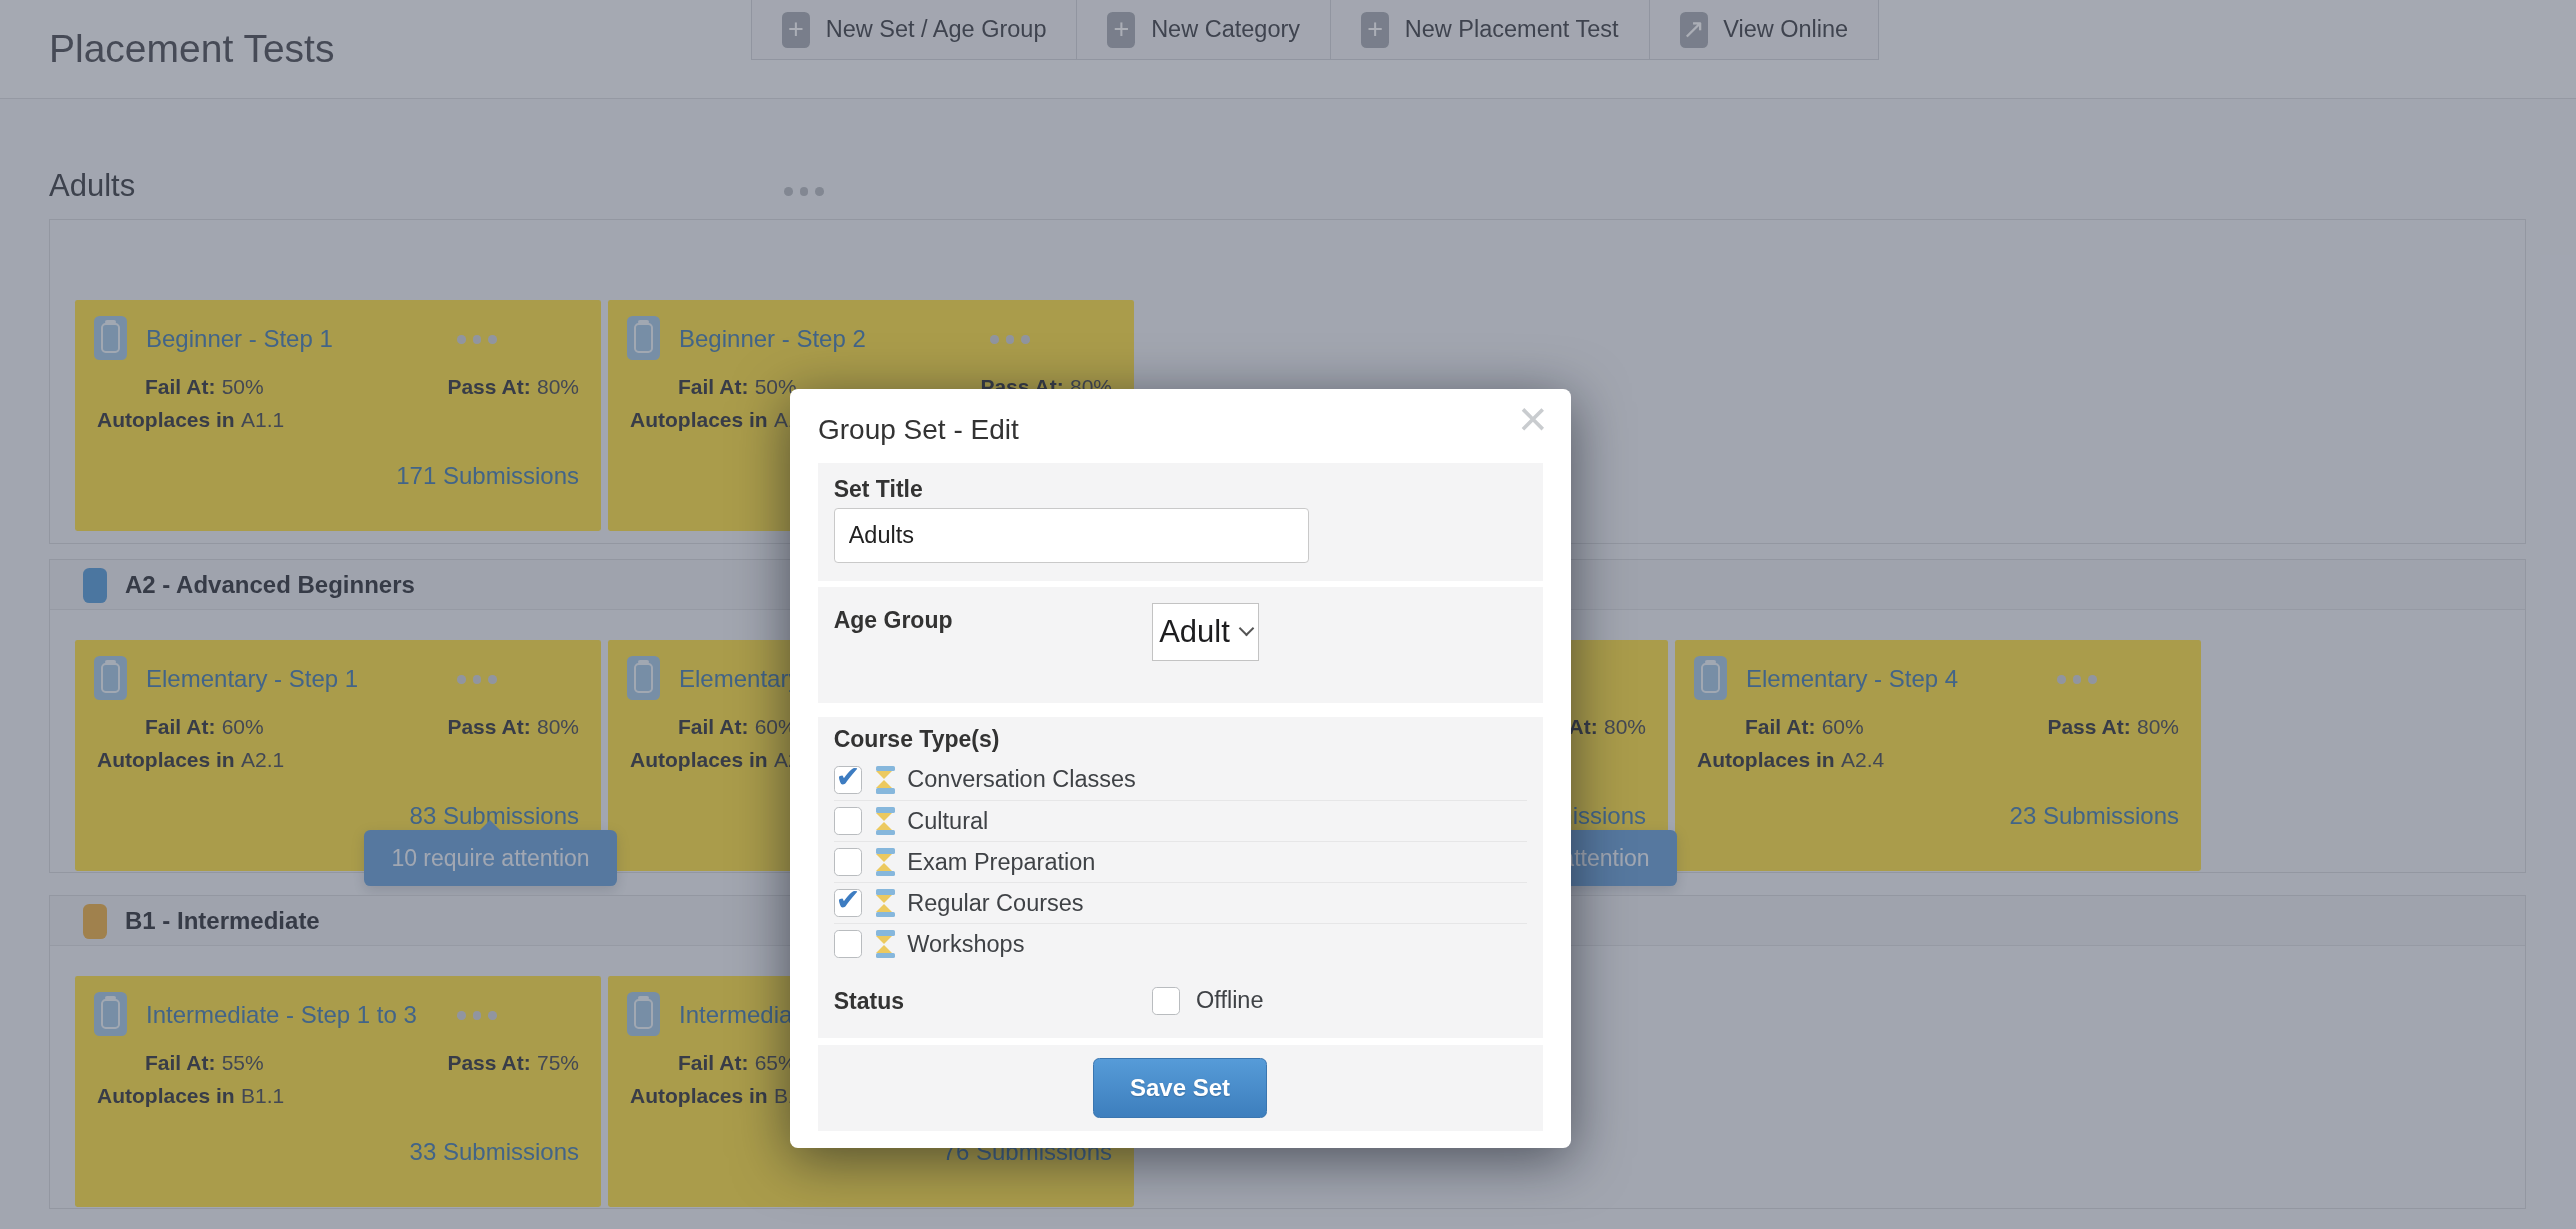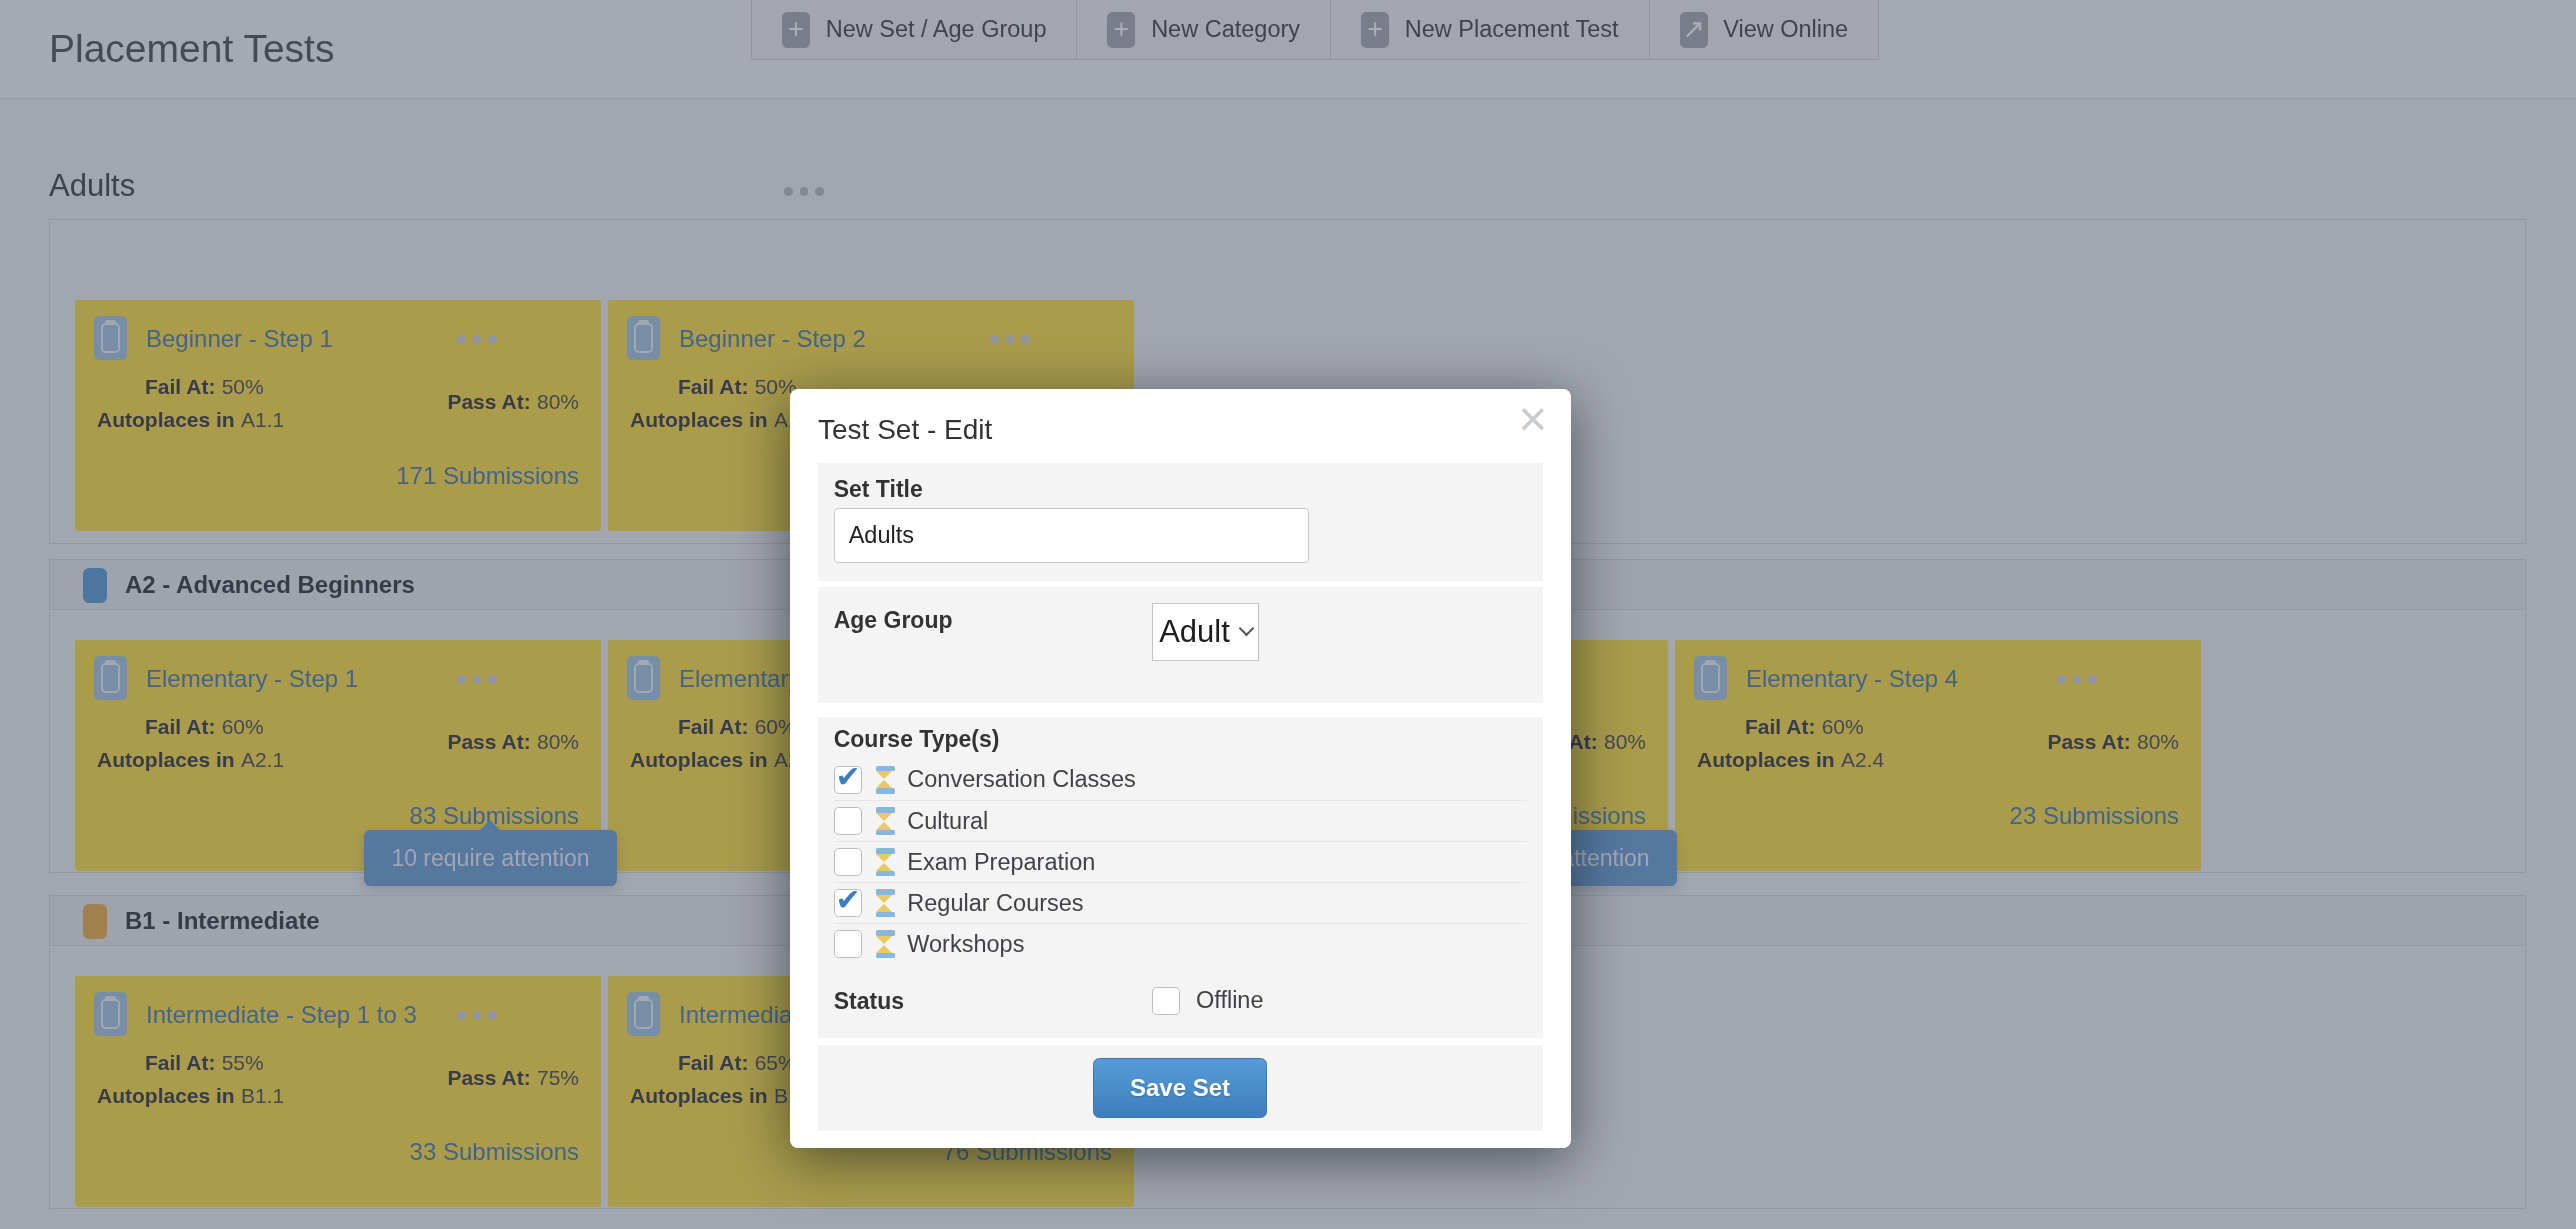--- a/index.html
+++ b/index.html
@@ -31,21 +31,21 @@
   
   .card{position:absolute;top:80px;width:526px;height:231px;background:#fde047;border-radius:2.4px;overflow:hidden;}
   .doc{position:absolute;left:19px;top:15.7px;width:33px;height:44px;border-radius:5.5px;background:#a5c9e4;}
   .doc:after{content:"";position:absolute;left:7px;top:7.8px;right:7px;bottom:6.3px;border:2.4px solid #eef4f9;border-radius:4.7px;}
   .doc:before{content:"";position:absolute;left:11px;top:3.9px;width:11px;height:4.7px;background:#eef4f9;border-radius:2.4px;}
   .card-title{position:absolute;left:71px;top:25px;font-size:24px;color:#4a80b0;white-space:nowrap;cursor:pointer;}
   .card-dots{position:absolute;right:104px;top:35px;}
   .dots.lt i{background:#d2d5da;}
   .meta{position:absolute;font-size:21px;color:#4d5056;white-space:nowrap;}
   .meta b{color:#393c42;margin-right:6.3px;}
-  .m1l{left:22px;top:75px;margin-left:48px;}  .m1r{right:22px;top:90px;}  .m2l{left:22px;top:108px;}
+  .m1l{left:22px;top:75px;margin-left:48px;}  .m1r{right:22px;top:75px;}  .m2l{left:22px;top:108px;}
   .subs{position:absolute;right:22px;top:162px;font-size:24px;color:#4a80b0;cursor:pointer;white-space:nowrap;}
   .c1{left:25px;} .c2{left:558px;} .c3{left:1092px;} .c4{left:1625px;}
 
   
   .tip{position:absolute;width:253px;height:56px;background:#6da3d8;border-radius:6.3px;color:#eef3f8;font-size:23px;display:flex;align-items:center;justify-content:center;white-space:nowrap;box-shadow:0 4.7px 12.6px rgba(40,50,70,.18);}
   .tip:before{content:"";position:absolute;top:-21px;left:50%;margin-left:-11.8px;border:11.8px solid transparent;border-bottom:11px solid #6da3d8;}
 
   
   .overlay{position:absolute;inset:0;background:rgba(55,62,82,0.42);z-index:50;}
 
@@ -257,21 +257,21 @@
       <div class="meta m1r"><b>Pass At:</b><span>75%</span></div>
       <div class="meta m2l"><b>Autoplaces in</b><span>B1.4</span></div>
       <div class="subs">76 Submissions</div>
     </div>
   </div>
 
   <div class="overlay"></div>
 
   <div class="modal">
     <div class="modal-close">×</div>
-    <div class="modal-title">Test Set - Edit</div>
+    <div class="modal-title">Group Set - Edit</div>
 
     <div class="msec s1">
       <div class="mlabel">Set Title</div>
       <input class="set-input" type="text" value="Adults" style="">
     </div>
 
     <div class="msec s2">
       <div class="mlabel">Age Group</div>
       <div class="select">
         <span>Adult</span>

